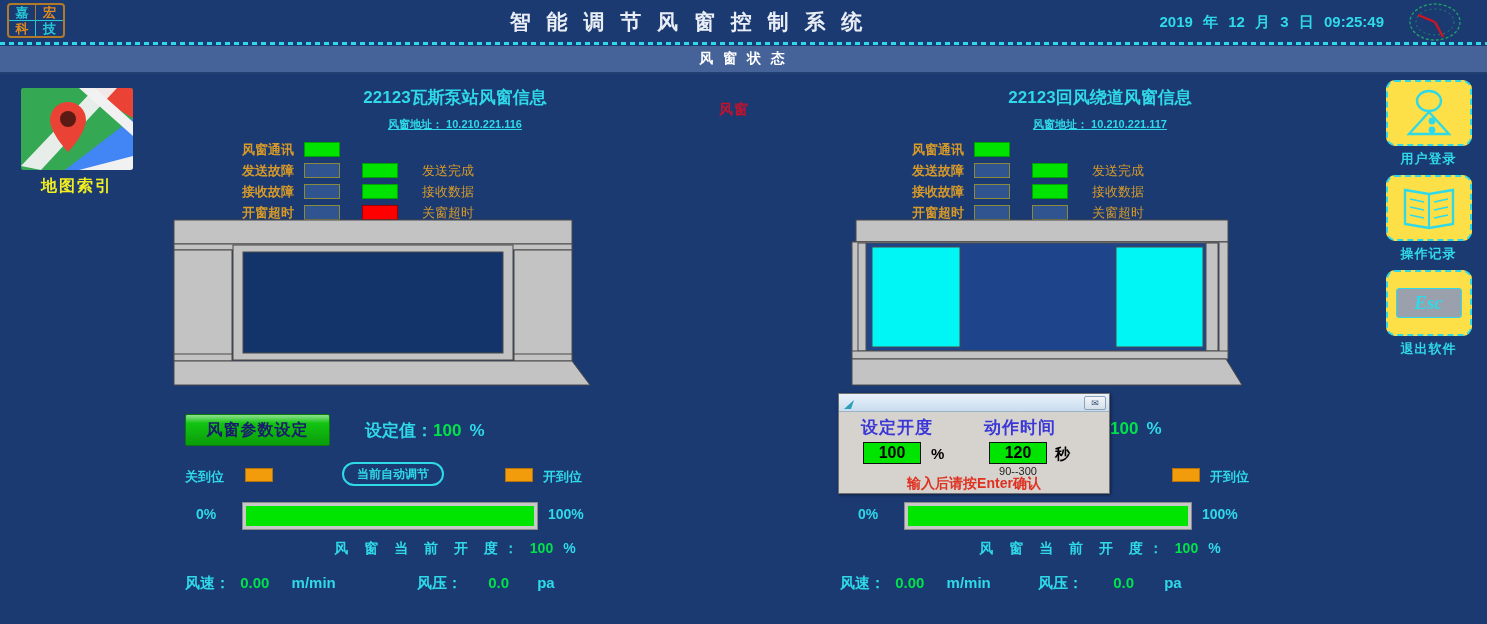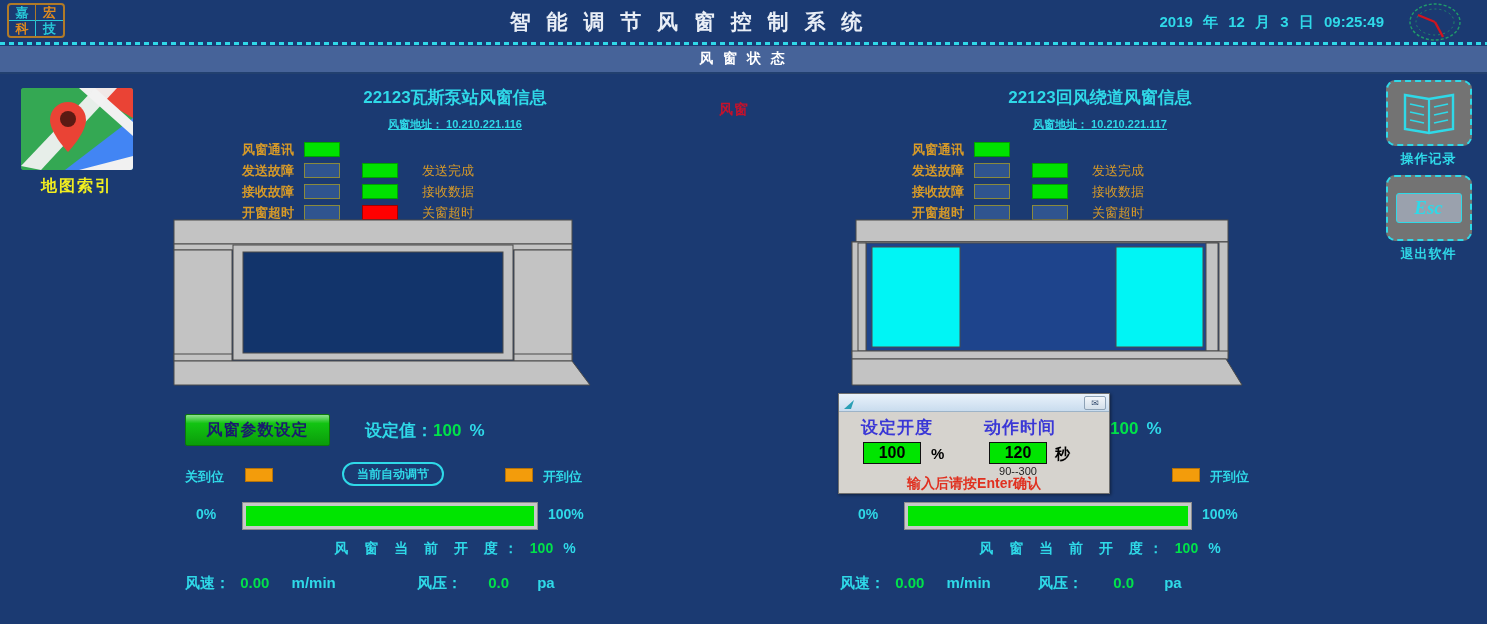--- a/index.html
+++ b/index.html
@@ -207,21 +207,21 @@
   .dlg-hint {
     position: absolute; left: 0; top: 63px; width: 100%; text-align: center;
     color: #e03020; font-size: 14px; font-weight: bold;
   }
 
   
   .sidebar { position: absolute; right: 0; top: 80px; width: 117px; }
   .sb-item { width: 117px; margin-bottom: 7px; }
   .sb-btn {
     width: 86px; height: 66px; margin: 0 auto;
-    background: #737373; border: 2px dashed #2fd9e8; border-radius: 9px;
+    background: #fde047; border: 2px dashed #2fd9e8; border-radius: 9px;
     display: flex; align-items: center; justify-content: center; cursor: pointer;
   }
   .sb-label {
     margin-top: 4px; text-align: center; color: #2fd9e8;
     font-size: 13px; font-weight: bold; letter-spacing: 1px;
   }
   .esc-key {
     width: 66px; height: 30px; background: #9aa1ad;
     border: 1px solid #2fd9e8; border-radius: 3px;
     display: flex; align-items: center; justify-content: center;
@@ -474,20 +474,31 @@
       <span class="dlg-unit dlg-u1">%</span>
       <span class="dlg-input dlg-in2">120</span>
       <span class="dlg-unit dlg-u2">秒</span>
       <span class="dlg-range">90--300</span>
       <span class="dlg-hint">输入后请按Enter确认</span>
     </div>
   </div>
 
   <div class="sidebar">
 
+    <div class="sb-item">
+      <div class="sb-btn">
+        <svg viewBox="0 0 60 50" width="60" height="50">
+          <ellipse cx="30" cy="13" rx="12" ry="10" fill="none" stroke="#2fd9e8" stroke-width="2.4"></ellipse>
+          <path d="M30 24 L50 46 L10 46 Z" fill="none" stroke="#2fd9e8" stroke-width="2.4"></path>
+          <circle cx="33" cy="33" r="3.4" fill="#2fd9e8"></circle>
+          <circle cx="33" cy="42" r="3.4" fill="#2fd9e8"></circle>
+        </svg>
+      </div>
+      <div class="sb-label">用户登录</div>
+    </div>
 
     <div class="sb-item">
       <div class="sb-btn">
         <svg viewBox="0 0 60 48" width="60" height="48">
           <path d="M30 10 L6 6 L6 40 L30 44 L54 40 L54 6 Z" fill="none" stroke="#2fd9e8" stroke-width="2.4"></path>
           <line x1="30" y1="10" x2="30" y2="44" stroke="#2fd9e8" stroke-width="2.2"></line>
           <line x1="11" y1="15" x2="25" y2="18" stroke="#2fd9e8" stroke-width="1.6"></line>
           <line x1="11" y1="23" x2="25" y2="26" stroke="#2fd9e8" stroke-width="1.6"></line>
           <line x1="11" y1="31" x2="25" y2="34" stroke="#2fd9e8" stroke-width="1.6"></line>
           <line x1="35" y1="18" x2="49" y2="15" stroke="#2fd9e8" stroke-width="1.6"></line>

